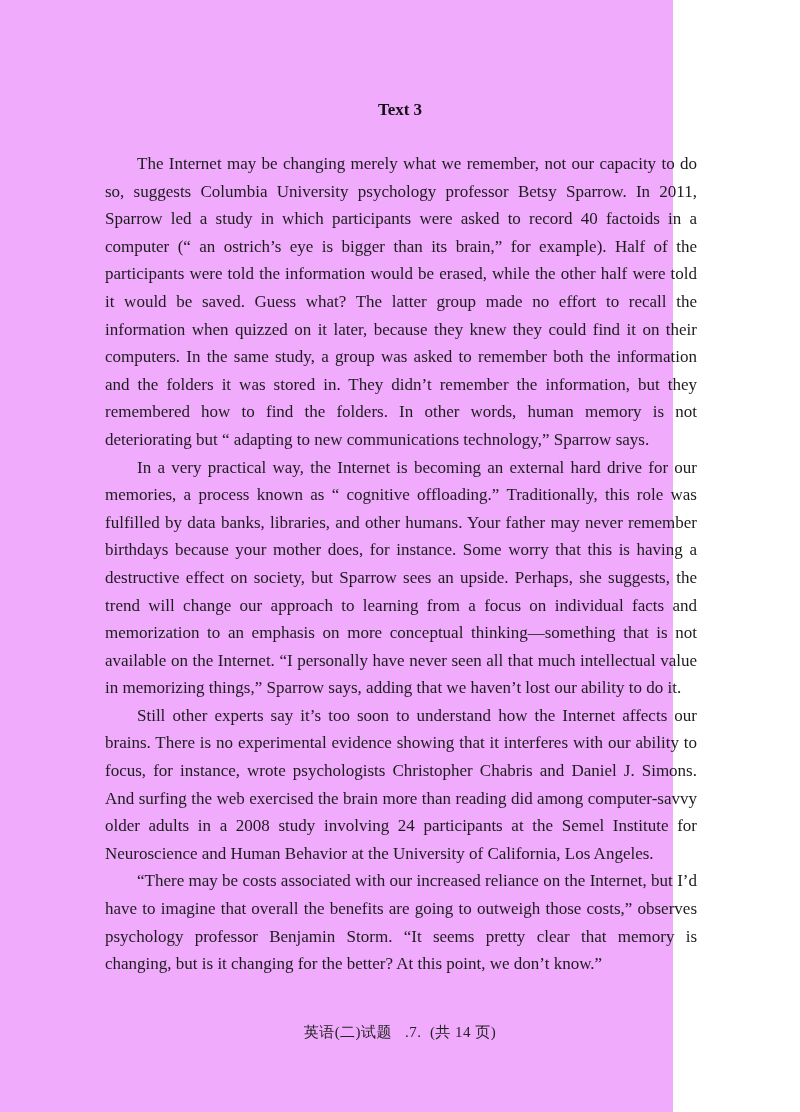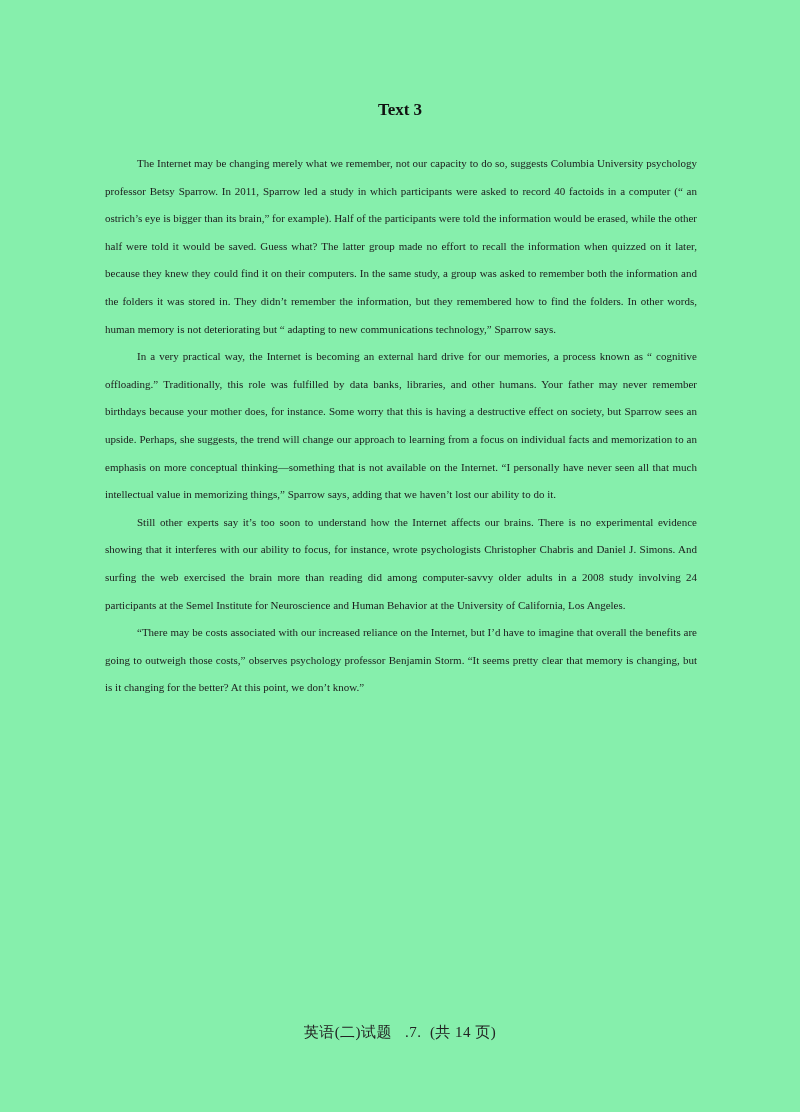--- a/index.html
+++ b/index.html
@@ -11,41 +11,41 @@
       width: 800px;
       height: 1112px;
       position: relative;
       overflow: hidden;
       font-family: "Liberation Serif", "DejaVu Serif", serif;
       color: #1a1a1a;
     }
     .page {
       position: absolute;
       left: 0; top: 0;
-      width: 800px;
+      width: 673px;
       height: 1112px;
-      background: #86efac;
+      background: #f0abfc;
     }
     .title {
       position: absolute;
       top: 98px;
       left: 0;
       width: 800px;
       text-align: center;
       font-weight: bold;
       font-size: 17px;
       line-height: 24px;
       color: #111;
     }
     .body-text {
       position: absolute;
       top: 150px;
       left: 105px;
       width: 592px;
-      font-size: 11px;
+      font-size: 17px;
       line-height: 27.6px;
       text-align: justify;
       color: #1c1c1c;
     }
     .body-text p {
       margin: 0;
       text-indent: 32px;
     }
     .footer {
       position: absolute;

